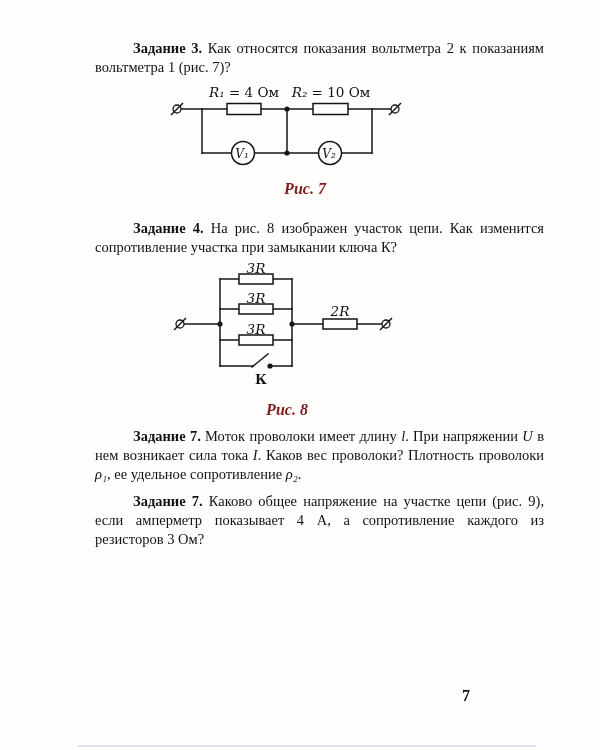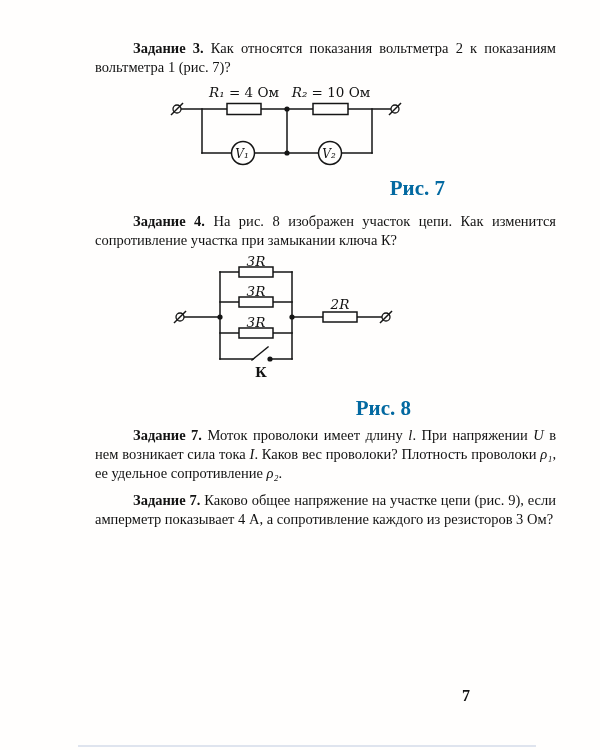--- a/index.html
+++ b/index.html
@@ -1,49 +1,50 @@
 <!DOCTYPE html>
 <html><head>
 <meta charset="utf-8">
 <style>
   html,body { margin:0; padding:0; background:#ffffff; }
   .page {
     position:relative;
     width:600px; height:750px;
     box-sizing:border-box;
-    padding:39px 44px 0 95px;
+    padding:39px 56px 0 95px;
     background:#fffefd;
     font-family:"Liberation Serif","DejaVu Serif",serif;
     font-size:14.5px;
     line-height:19px;
     color:#121212;
     overflow:hidden;
   }
   p.task {
     margin:8px 0 0 0;
     text-indent:38px;
     text-align:justify;
   }
   p.task.mt0  { margin-top:0; }
-  p.task.mt13 { margin-top:14px; }
+  p.task.mt13 { margin-top:21px; }
   p.task.mt21 { margin-top:21px; }
   .tlabel { font-weight:bold; }
   .seg-it { font-style:italic; }
 
-  figure.fig { margin:8px 0 0 70px; width:280px; text-align:right; }
+  figure.fig { margin:8px 0 0 70px; width:280px; text-align:center; }
   figure.fig.f8 { margin:6px 0 0 68px; width:248px; }
   figure.fig svg { display:block; }
   figcaption {
     font-weight:bold;
-    font-size:21px;
+    font-size:16px;
     line-height:19px;
     margin-top:2px;
-    color:#0369a1;
+    color:#7f1d1d;
+    font-style:italic;
   }
-  figure.fig.f8 figcaption { margin-top:17px; }
+  figure.fig.f8 figcaption { margin-top:11px; }
 
   svg .wire   { stroke:#151515; stroke-width:1.5; fill:none; stroke-linecap:square; }
   svg .box    { stroke:#151515; stroke-width:1.5; fill:#fffefd; }
   svg .meter  { stroke:#151515; stroke-width:1.5; fill:#fffefd; }
   svg .dot    { fill:#151515; stroke:none; }
   svg .term   { stroke:#151515; stroke-width:1.3; fill:#fffefd; }
   svg text    { font-family:"DejaVu Serif",serif; font-size:13.5px; fill:#121212; }
   svg text.small { font-size:12px; }
   svg .it     { font-style:italic; }
   svg .bold   { font-weight:bold; font-size:13px; }

